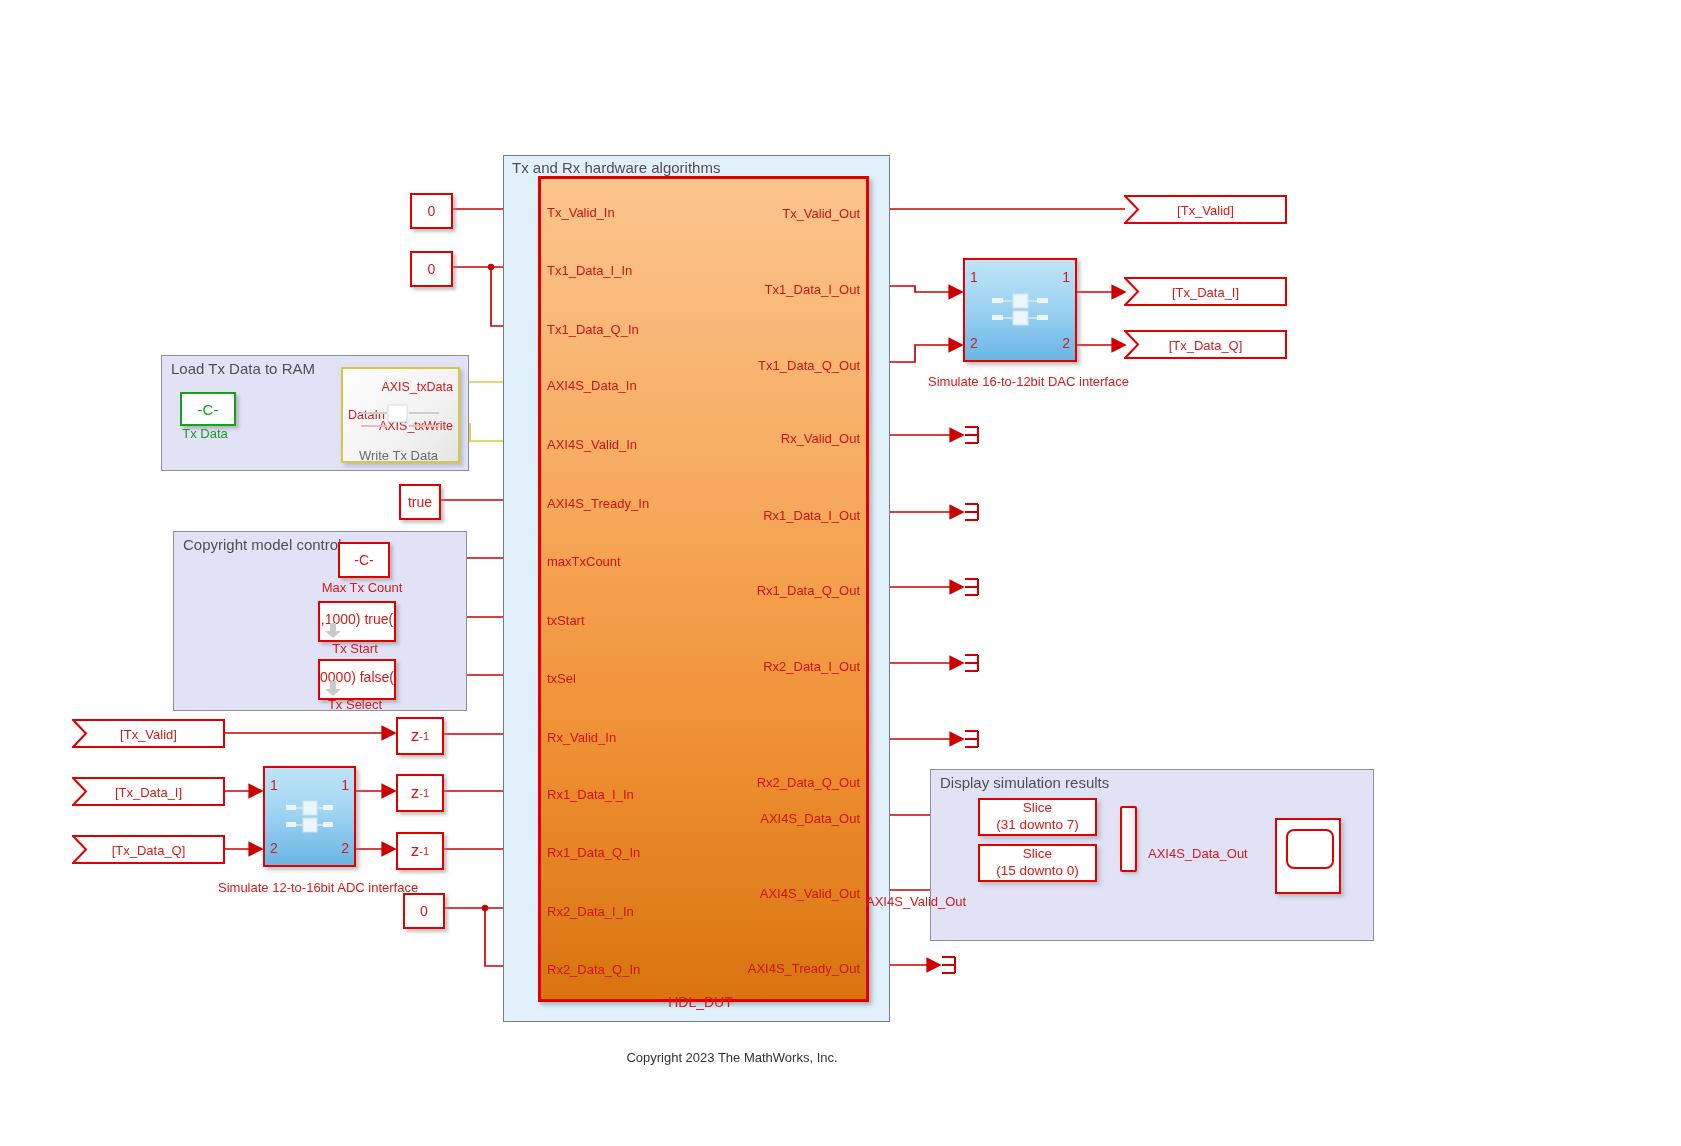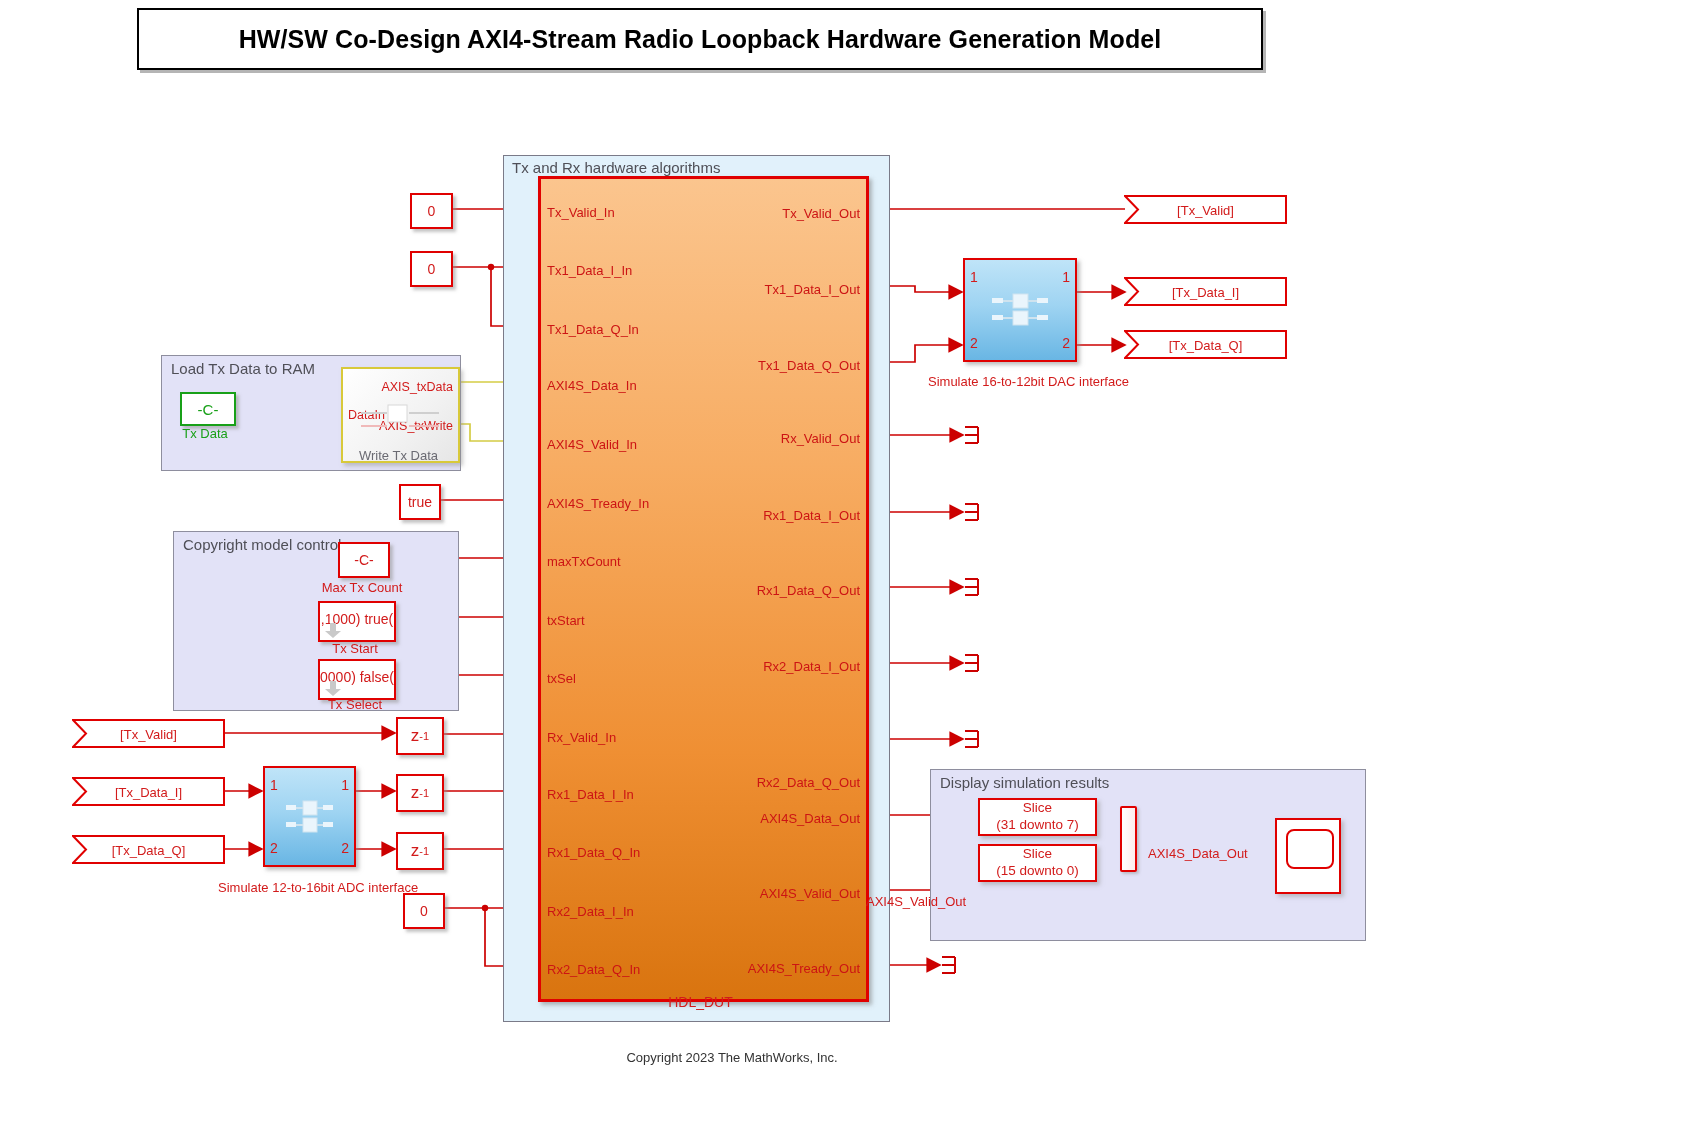--- a/index.html
+++ b/index.html
@@ -18,21 +18,21 @@
     background:#ffffff;border:2px solid #000000;
     box-shadow:3px 3px 0 rgba(120,120,120,.55);
     display:flex;align-items:center;justify-content:center;
   }
   #title-banner .t{
     font-size:25px;font-weight:bold;color:#000;letter-spacing:.1px;white-space:nowrap;
   }
 
   
   .group{
-    background:#e2e2f7;border:1px solid #8e8e9e;
+    background:#e2e2f7;border:1px solid #8e8e9e;padding-left:8px;
   }
   .group > .glabel{
     position:absolute;left:9px;top:4px;font-size:15px;color:#4f4f57;white-space:nowrap;
   }
 
   
   #dut-wrapper{
     left:503px;top:155px;width:385px;height:865px;
     background:#e1f1fb;border:1px solid #7a7a88;
   }
@@ -210,23 +210,20 @@
     <g stroke="#d4cc44" stroke-width="1.7" fill="none">
       <path d="M456,382 L530,382" marker-end="url(#arY)"></path>
       <path d="M456,424 L470,424 L470,441 L530,441" marker-end="url(#arY)"></path>
     </g>
 
     <g stroke="#18a018" stroke-width="1.7" fill="none">
       <path d="M232,406 L336,406" marker-end="url(#arG)"></path>
     </g>
   </svg>
 
-  <div id="title-banner" class="abs">
-    <div class="t">HW/SW Co-Design AXI4-Stream Radio Loopback Hardware Generation Model</div>
-  </div>
 
   <div id="dut-wrapper" class="abs">
     <div class="glabel">Tx and Rx hardware algorithms</div>
   </div>
 
   <div id="hdl-dut" class="abs">
     <span class="pin in" style="top:27px;">Tx_Valid_In</span>
     <span class="pin in" style="top:85px;">Tx1_Data_I_In</span>
     <span class="pin in" style="top:144px;">Tx1_Data_Q_In</span>
     <span class="pin in" style="top:200px;">AXI4S_Data_In</span>

